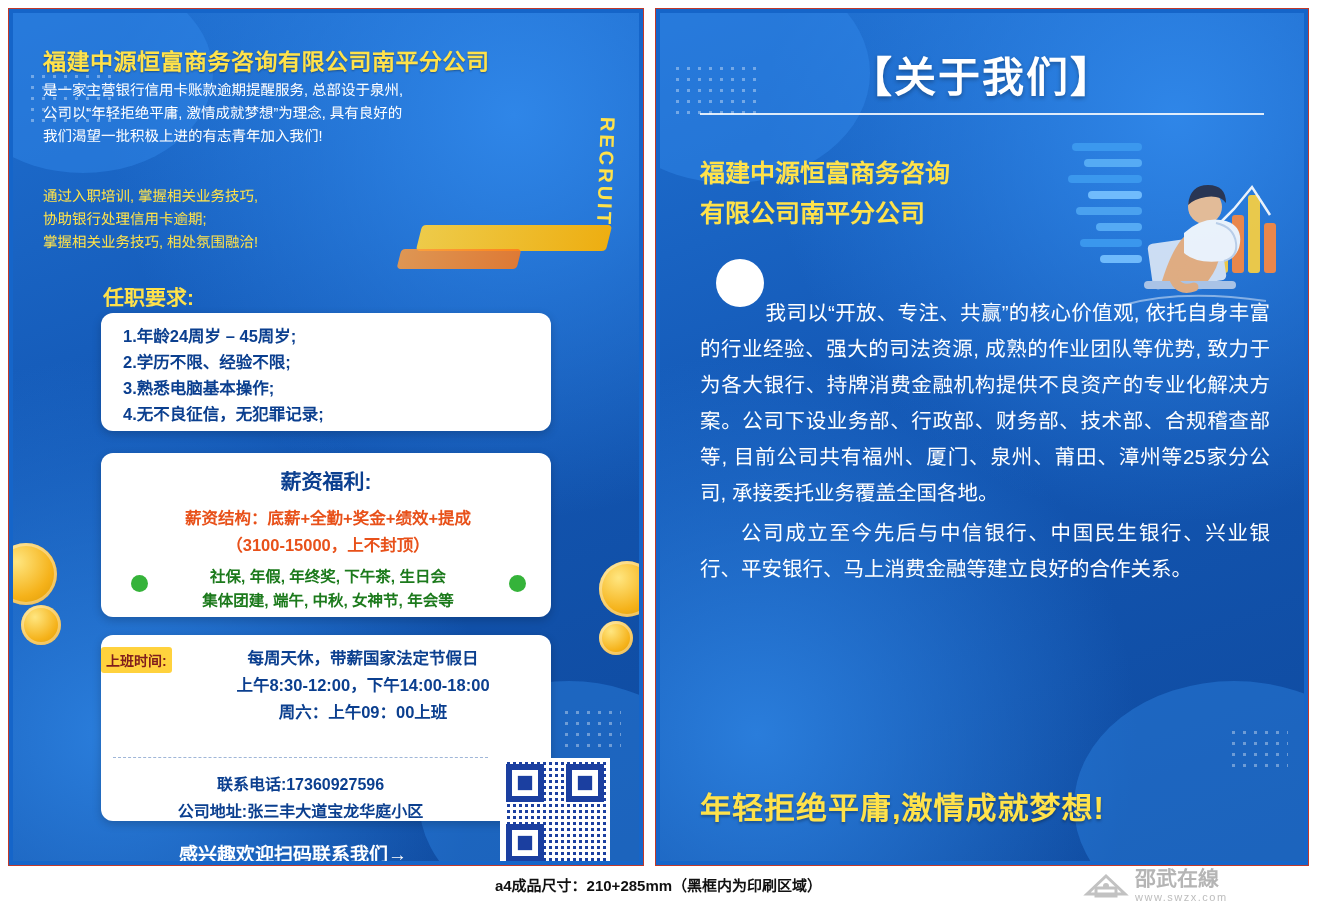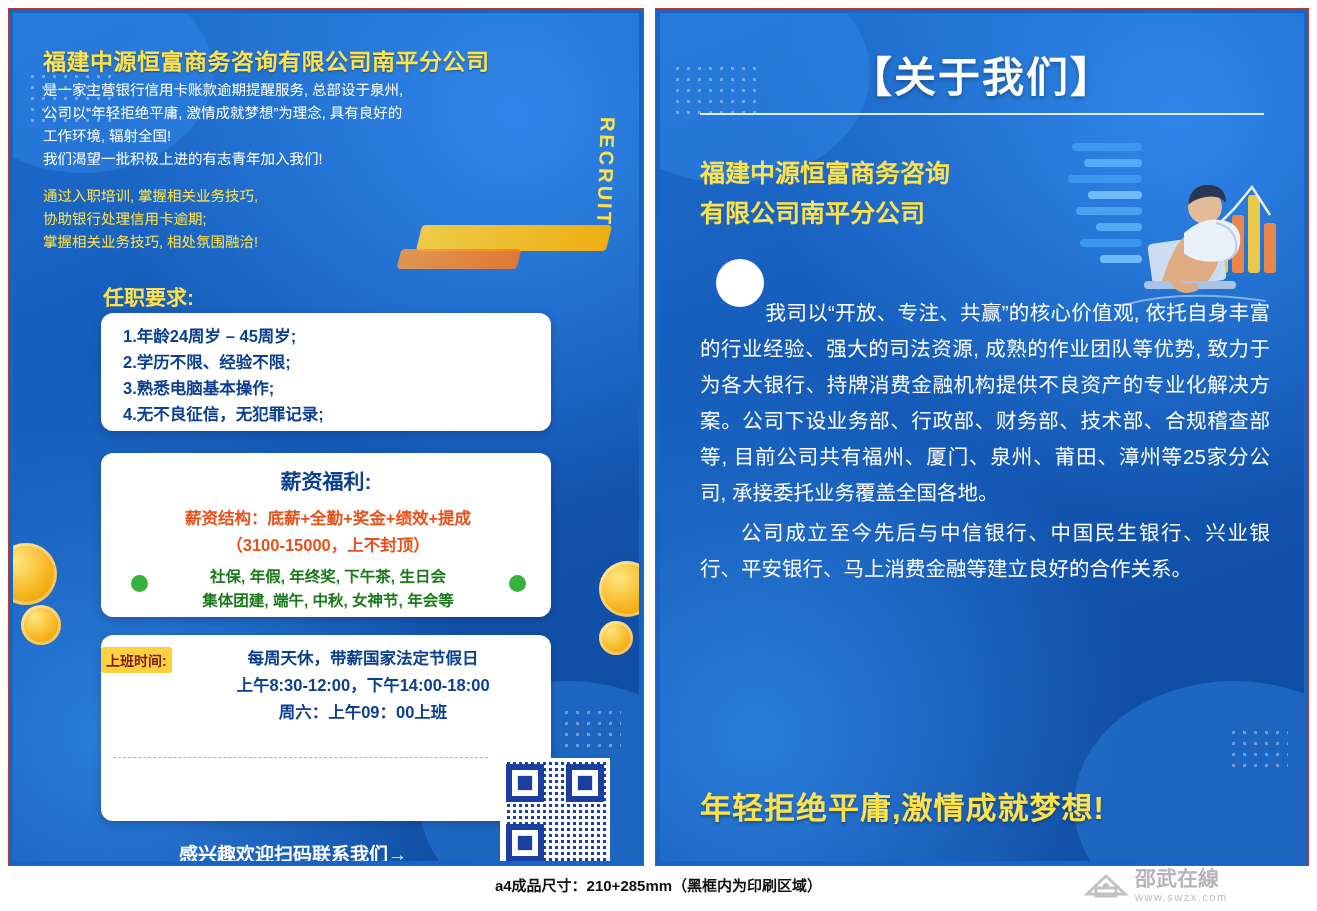--- a/index.html
+++ b/index.html
@@ -386,21 +386,20 @@
       <div class="coin" style="left:-18px; top:530px; width:62px; height:62px;"></div>
       <div class="coin" style="left:8px; top:592px; width:40px; height:40px;"></div>
       <div class="coin" style="right:-16px; top:548px; width:56px; height:56px;"></div>
       <div class="coin" style="right:6px; top:608px; width:34px; height:34px;"></div>
 
       <div class="l-title">福建中源恒富商务咨询有限公司南平分公司</div>
 
       <div class="l-intro">
         <div>是一家主营银行信用卡账款逾期提醒服务, 总部设于泉州,</div>
         <div>公司以“年轻拒绝平庸, 激情成就梦想”为理念, 具有良好的</div>
-        <div>工作环境, 辐射全国!</div>
         <div>我们渴望一批积极上进的有志青年加入我们!</div>
       </div>
 
       <div class="l-intro2">
         <div>通过入职培训, 掌握相关业务技巧,</div>
         <div>协助银行处理信用卡逾期;</div>
         <div>掌握相关业务技巧, 相处氛围融洽!</div>
       </div>
 
       <div class="recruit-art">
@@ -432,20 +431,24 @@
       </div>
 
       <div class="card" style="left:88px; top:622px; width:450px; height:186px;"></div>
       <div class="time-tag">上班时间:</div>
       <div class="time-lines">
         <div>每周天休，带薪国家法定节假日</div>
         <div>上午8:30-12:00，下午14:00-18:00</div>
         <div>周六：上午09：00上班</div>
       </div>
       <div class="divider"></div>
+      <div class="contact">
+        <div>联系电话:17360927596</div>
+        <div>公司地址:张三丰大道宝龙华庭小区</div>
+      </div>
 
       <div class="qr">
         <div class="qr-inner">
           <div class="qr-eye" style="left:2px; top:2px;">
               <i></i>
             </div>
           <div class="qr-eye" style="right:2px; top:2px;">
               <i></i>
             </div>
           <div class="qr-eye" style="left:2px; bottom:2px;">

